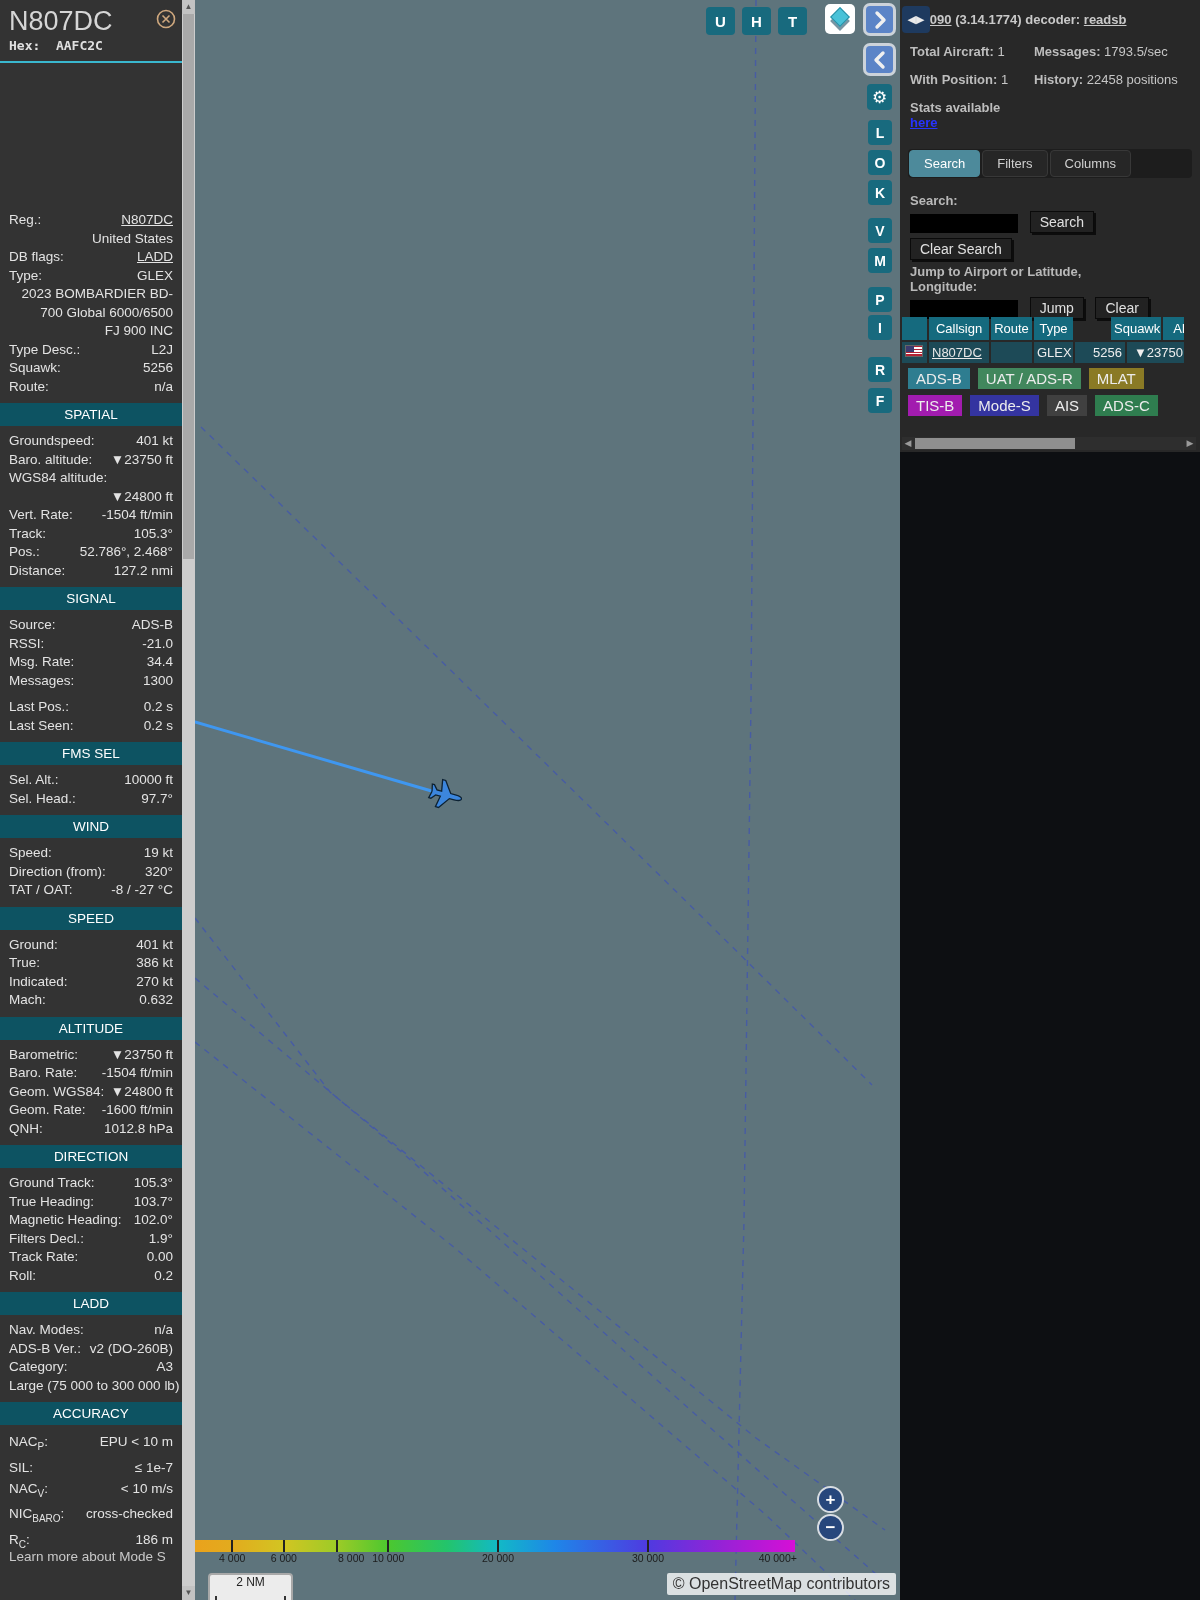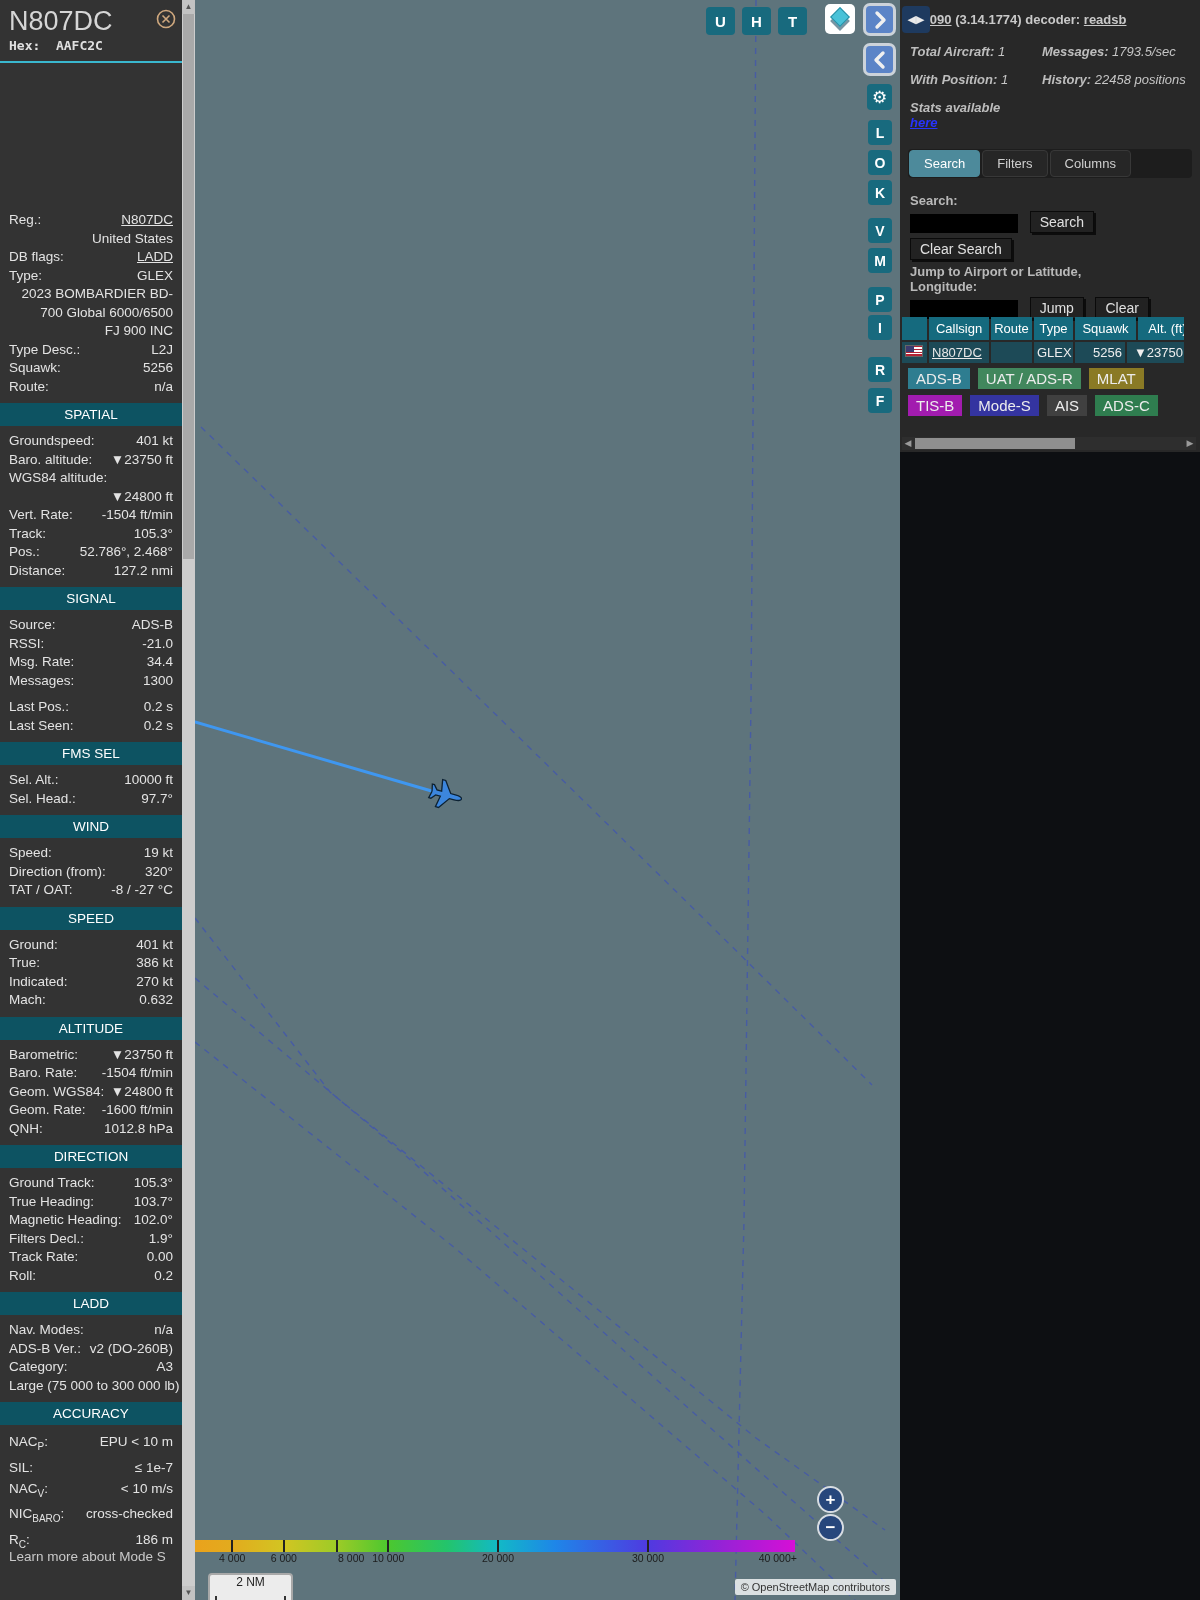--- a/index.html
+++ b/index.html
@@ -63,32 +63,32 @@
   #scale-inner{position:absolute;left:5px;right:5px;bottom:2px;height:9px;
                border:2px solid #333;border-top:none;}
   #scale-box .txt{position:absolute;width:100%;text-align:center;top:0px;
                   font-size:12px;color:#222;}
   
   .zoom-btn{position:absolute;left:622px;width:27px;height:27px;border-radius:50%;
             background:#27477c;border:2px solid #d7dce2;color:#fff;font-size:17px;
             font-weight:bold;display:flex;align-items:center;justify-content:center;cursor:pointer;}
   
   #attrib{position:absolute;right:4px;bottom:5px;background:rgba(255,255,255,0.78);
-          padding:2px 6px;font-size:11px;color:#333;border-radius:2px;}
+          padding:2px 6px;font-size:16px;color:#333;border-radius:2px;}
 
   
   #panel{position:absolute;left:900px;top:0;width:300px;height:452px;background:#282828;
          color:#c6c6c6;font-size:13px;overflow:hidden;}
   #panel-toggle{position:absolute;left:2px;top:6px;width:28px;height:27px;background:#1e3a5f;
                 border-radius:4px;color:#eaeaea;font-size:11px;display:flex;align-items:center;
                 justify-content:center;cursor:pointer;z-index:2;}
   #panel-head{position:absolute;left:6px;top:12px;white-space:nowrap;font-weight:bold;color:#c9c9c9;}
   .u{text-decoration:underline;cursor:pointer;}
   #stats{position:absolute;left:10px;top:44px;width:284px;display:grid;
-         grid-template-columns:124px 1fr;column-gap:8px;font-style:italic;}
+         grid-template-columns:124px 1fr;}
   #stats b{color:#bdbdbd;}
   #stats .cell{margin-bottom:13px;line-height:15px;}
   a.here{color:#2733ff;font-weight:bold;text-decoration:underline;cursor:pointer;}
   #tabs{position:absolute;left:8px;top:149px;width:284px;height:29px;background:#1d1d1d;
         border-radius:4px;display:flex;}
   .tab{padding:5px 14px;margin:1px;border-radius:4px;background:#262626;
        border:1px solid #383838;color:#cfcfcf;cursor:pointer;}
   .tab.active{background:#4d8a9b;color:#fff;border-color:#4d8a9b;}
   #search-area{position:absolute;left:10px;top:193px;width:284px;}
   .frm-lab{font-weight:bold;color:#b9b9b9;margin-bottom:3px;}
@@ -494,21 +494,21 @@
       <span class="btn">Jump</span>
       <span class="btn">Clear</span>
     </div>
 
     <div id="actable">
         <div class="trow">
           <div class="hcell" style="width: 25px;"></div>
           <div class="hcell" style="width: 60px;">Callsign</div>
           <div class="hcell" style="width: 41px;">Route</div>
           <div class="hcell" style="width: 39px;">Type</div>
-          <div class="hcell" style="width: 61px;">Squawk</div>
+          <div class="hcell" style="width: 50px; margin-left: 36px;">Squawk</div>
           <div class="hcell" style="width: 59px;">Alt. (ft)</div>
         </div>
         <div class="trow">
           <div class="dcell" style="width: 25px;"><span class="flag"></span></div>
           <div class="dcell" style="width: 60px;"><span class="cs-link">N807DC</span></div>
           <div class="dcell" style="width: 41px;"></div>
           <div class="dcell" style="width: 39px;">GLEX</div>
           <div class="dcell r" style="width: 50px;">5256</div>
           <div class="dcell r" style="width: 59px;">▼23750</div>
         </div>

